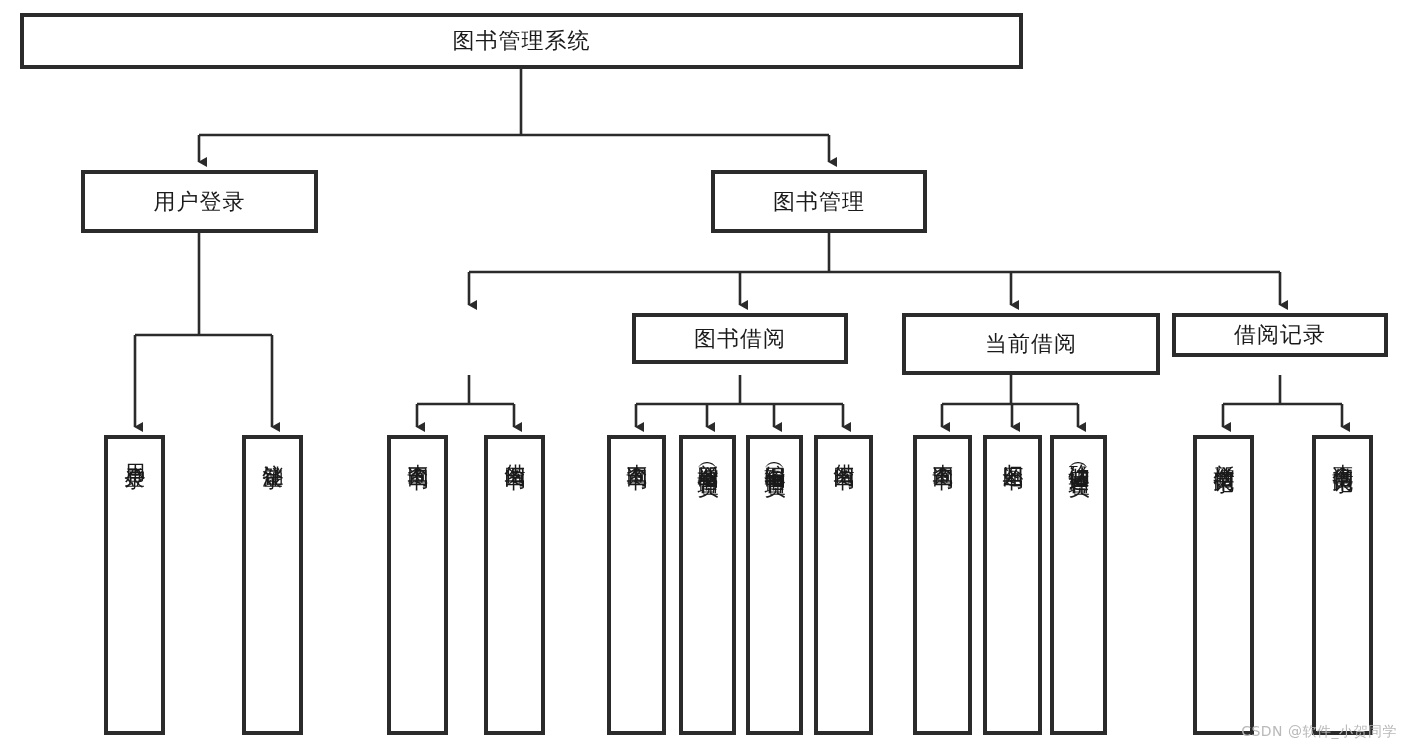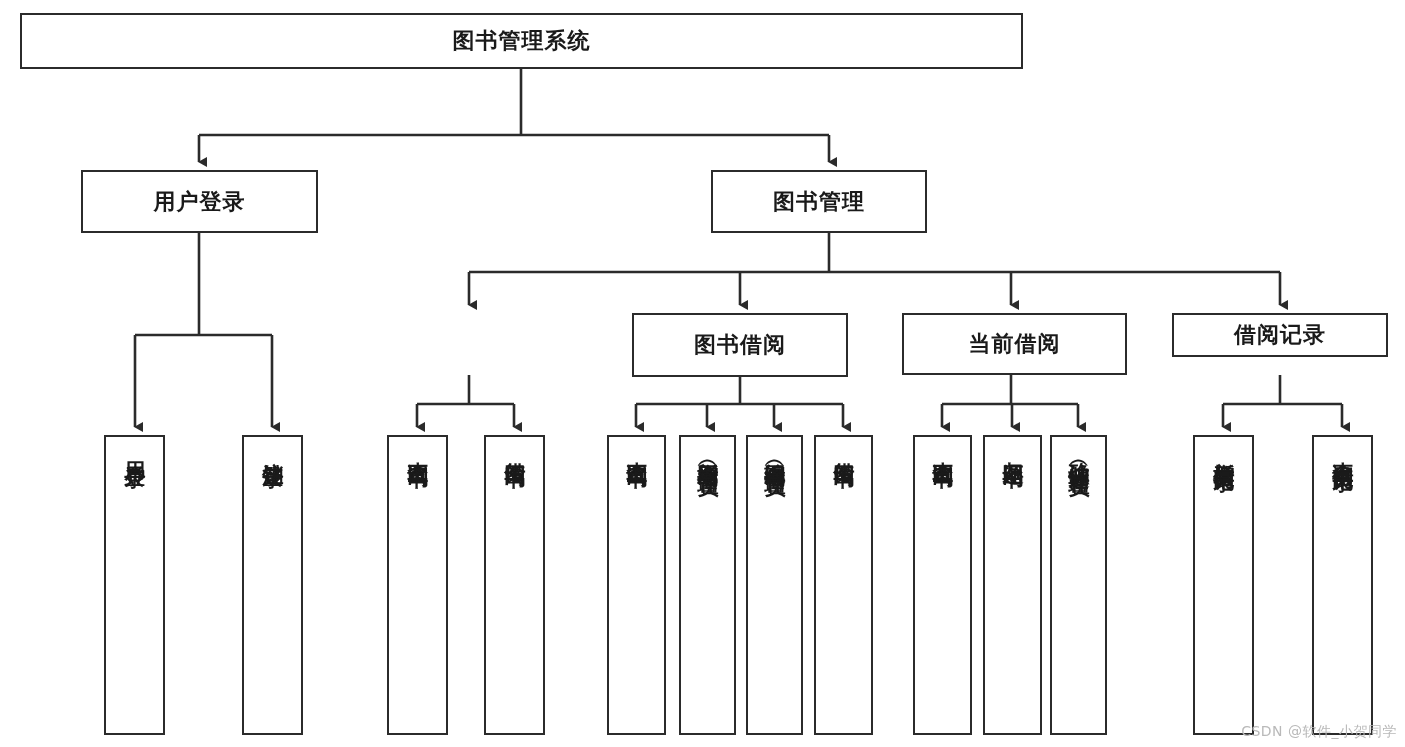--- a/index.html
+++ b/index.html
@@ -21,28 +21,27 @@
   #edge-layer {
     position: absolute;
     left: 0;
     top: 0;
     width: 1405px;
     height: 747px;
   }
   .node {
     position: absolute;
     box-sizing: border-box;
-    border: 2px solid #0ea5e9;
+    border: 4px solid #0ea5e9;
     background: #ffffff;
     display: flex;
     align-items: center;
     justify-content: center;
     color: #1a1a1a;
     z-index: 2;
-    font-weight: bold;
   }
   .node.horiz .node-label {
     font-size: 22px;
     line-height: 1.15;
     letter-spacing: 1px;
     white-space: nowrap;
   }
   .node.vert {
     align-items: flex-start;
     justify-content: center;
@@ -127,24 +126,24 @@
     <span class="node-label">图书管理系统</span>
   </div>
 
   <div class="node horiz" style="left: 81px; top: 170px; width: 237px; height: 63px; border-color: rgb(43, 43, 43); background: rgb(255, 255, 255); color: rgb(26, 26, 26);">
     <span class="node-label">用户登录</span>
   </div>
   <div class="node horiz" style="left: 711px; top: 170px; width: 216px; height: 63px; border-color: rgb(43, 43, 43); background: rgb(255, 255, 255); color: rgb(26, 26, 26);">
     <span class="node-label">图书管理</span>
   </div>
 
-  <div class="node horiz" style="left: 632px; top: 313px; width: 216px; height: 64px; border-color: rgb(43, 43, 43); background: rgb(255, 255, 255); color: rgb(26, 26, 26);">
+  <div class="node horiz" style="left: 632px; top: 313px; width: 216px; height: 51px; border-color: rgb(43, 43, 43); background: rgb(255, 255, 255); color: rgb(26, 26, 26);">
     <span class="node-label">图书借阅</span>
   </div>
-  <div class="node horiz" style="left: 902px; top: 313px; width: 225px; height: 62px; border-color: rgb(43, 43, 43); background: rgb(255, 255, 255); color: rgb(26, 26, 26);">
+  <div class="node horiz" style="left: 902px; top: 313px; width: 258px; height: 62px; border-color: rgb(43, 43, 43); background: rgb(255, 255, 255); color: rgb(26, 26, 26);">
     <span class="node-label">当前借阅</span>
   </div>
   <div class="node horiz" style="left: 1172px; top: 313px; width: 216px; height: 44px; border-color: rgb(43, 43, 43); background: rgb(255, 255, 255); color: rgb(26, 26, 26);">
     <span class="node-label">借阅记录</span>
   </div>
 
   <div class="node vert" style="left: 104px; top: 435px; width: 61px; height: 300px; border-color: rgb(43, 43, 43); background: rgb(255, 255, 255); color: rgb(26, 26, 26);">
     <span class="node-label">用户登录</span>
   </div>
   <div class="node vert" style="left: 242px; top: 435px; width: 61px; height: 300px; border-color: rgb(43, 43, 43); background: rgb(255, 255, 255); color: rgb(26, 26, 26);">

